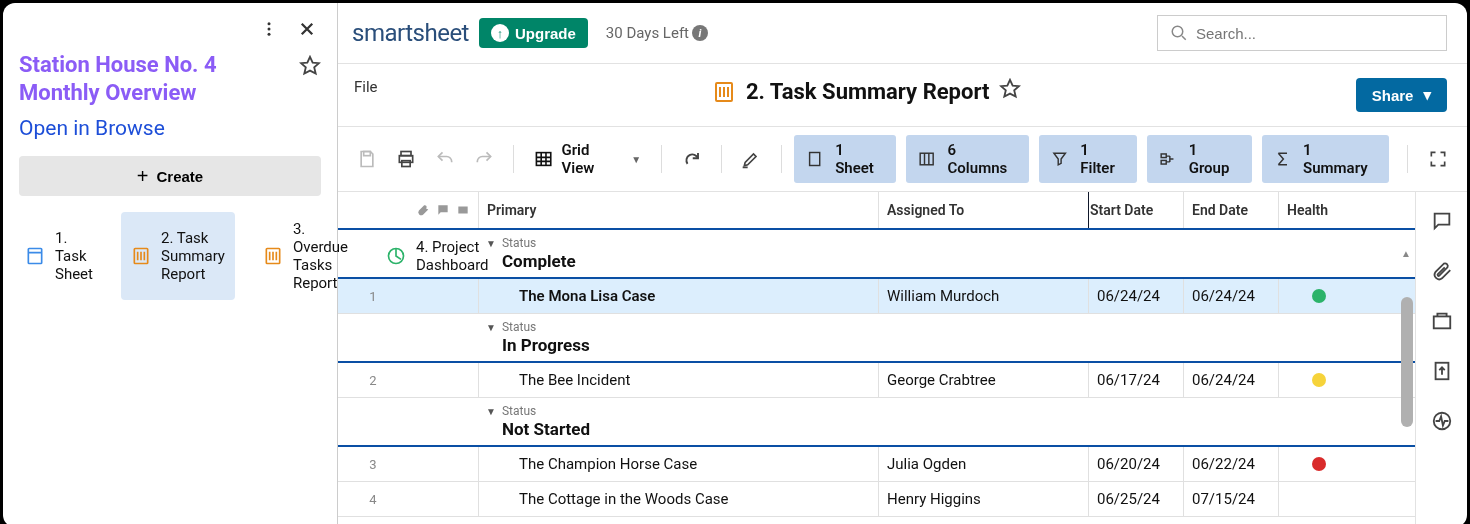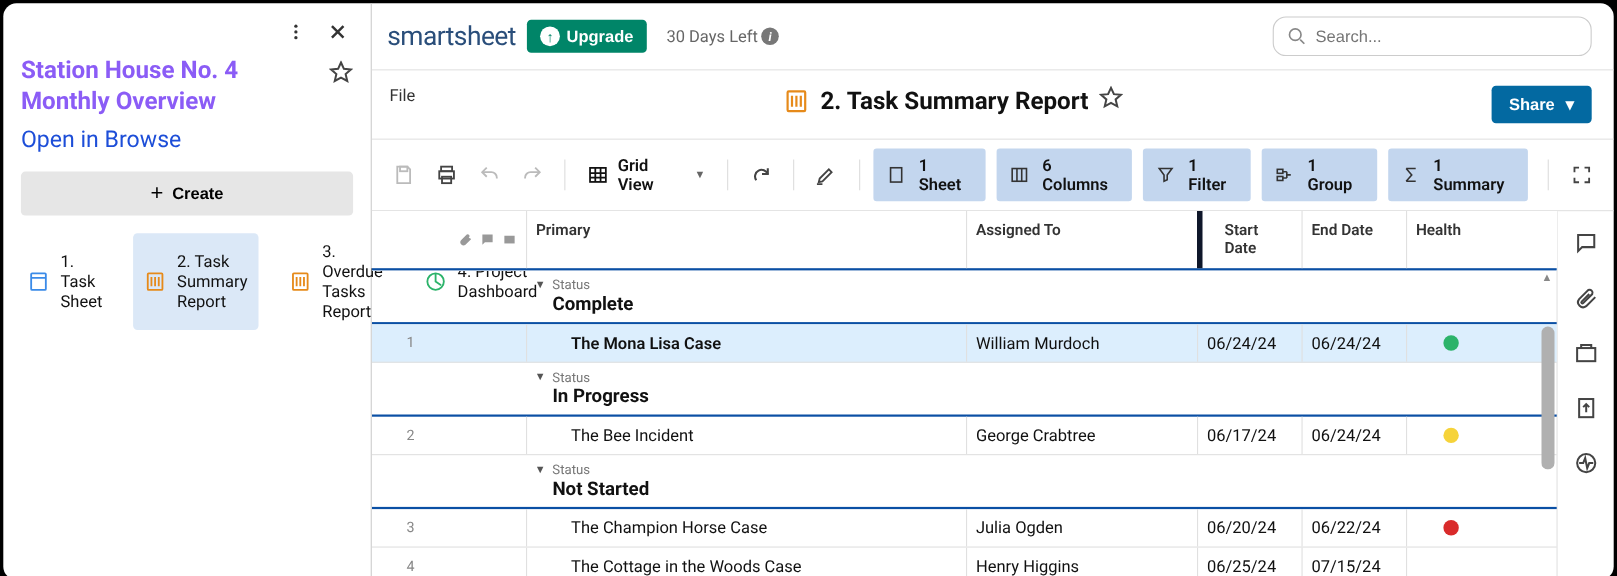--- a/index.html
+++ b/index.html
@@ -22,21 +22,21 @@
 .nav-icon { width: 20px; height: 20px; flex-shrink: 0; }
 
 
 .main { flex: 1; display: flex; flex-direction: column; min-width: 0; }
 .topbar { display: flex; align-items: center; padding: 12px 20px 12px 8px; gap: 10px; }
 .brand { font-size: 24px; font-weight: 400; color: #2a4e7a; letter-spacing: -0.5px; padding-left: 6px; }
 .upgrade-btn { background: #008568; color: #fff; border: none; border-radius: 4px; padding: 6px 12px; font-size: 15px; font-weight: 600; display: flex; align-items: center; gap: 6px; cursor: pointer; }
 .upgrade-btn .circ { width: 18px; height: 18px; background: #fff; color: #008568; border-radius: 50%; display: flex; align-items: center; justify-content: center; font-size: 13px; font-weight: 900; }
 .days-left { color: #666; font-size: 15px; margin-left: 8px; display: flex; align-items: center; gap: 3px; }
 .info-circ { width: 16px; height: 16px; background: #777; color: #fff; border-radius: 50%; display: flex; align-items: center; justify-content: center; font-size: 11px; font-weight: 700; font-style: italic; }
-.search-wrap { margin-left: auto; width: 290px; border: 1px solid #ccc; border-radius: 12px; display: flex; align-items: center; padding: 8px 12px; gap: 8px; color: #888; }
+.search-wrap { margin-left: auto; width: 290px; border: 1px solid #ccc; border-radius: 0; display: flex; align-items: center; padding: 8px 12px; gap: 8px; color: #888; }
 .search-wrap input { border: none; outline: none; font-size: 15px; flex: 1; color: #333; }
 
 
 .title-row { display: flex; align-items: flex-start; padding: 14px 20px 14px 16px; border-top: 1px solid #e2e2e2; border-bottom: 1px solid #e2e2e2; }
 .file-menu { font-size: 15px; color: #333; cursor: pointer; }
 .doc-title { margin: 0 auto; display: flex; align-items: center; gap: 10px; font-size: 22px; font-weight: 700; }
 .share-btn { background: #0369a1; color: #fff; border: none; border-radius: 4px; padding: 8px 16px; font-size: 15px; font-weight: 700; display: flex; align-items: center; gap: 10px; cursor: pointer; }
 
 
 .toolbar { display: flex; align-items: center; padding: 8px 12px; gap: 4px; border-bottom: 1px solid #e2e2e2; }
@@ -53,21 +53,21 @@
 .grid-area { flex: 1; overflow: auto; position: relative; }
 .right-rail { width: 52px; border-left: 1px solid #e2e2e2; display: flex; flex-direction: column; align-items: center; padding-top: 18px; gap: 28px; }
 .right-rail .rail-icon { width: 22px; height: 22px; color: #444; cursor: pointer; }
 
 
 .grid-header { display: flex; border-bottom: 2px solid #0a4fa4; font-size: 14px; font-weight: 600; color: #333; position: sticky; top: 0; background: #fff; }
 .col-row { width: 70px; }
 .col-icons { width: 70px; display: flex; align-items: center; justify-content: center; gap: 6px; color: #999; }
 .col-primary { width: 400px; padding: 10px 8px; border-left: 1px solid #e0e0e0; }
 .col-assigned { width: 210px; padding: 10px 8px; border-left: 1px solid #e0e0e0; }
-.col-start { width: 95px; padding: 10px 20px; border-left: 5px solid #0f172a; }
+.col-start { width: 95px; padding: 10px 1px; border-left: 1px solid #0f172a; }
 .col-end { width: 95px; padding: 10px 8px; border-left: 1px solid #e0e0e0; }
 .col-health { width: 80px; padding: 10px 8px; border-left: 1px solid #e0e0e0; }
 
 .group-hdr { border-bottom: 2px solid #0a4fa4; padding: 6px 0 6px 148px; }
 .group-hdr .glabel { font-size: 12px; color: #777; display: flex; align-items: center; gap: 6px; }
 .group-hdr .gval { font-size: 17px; font-weight: 700; margin-top: 1px; padding-left: 16px; }
 .caret-down { font-size: 10px; color: #555; }
 
 .data-row { display: flex; border-bottom: 1px solid #e0e0e0; font-size: 15px; }
 .data-row.selected { background: #dceefd; }

